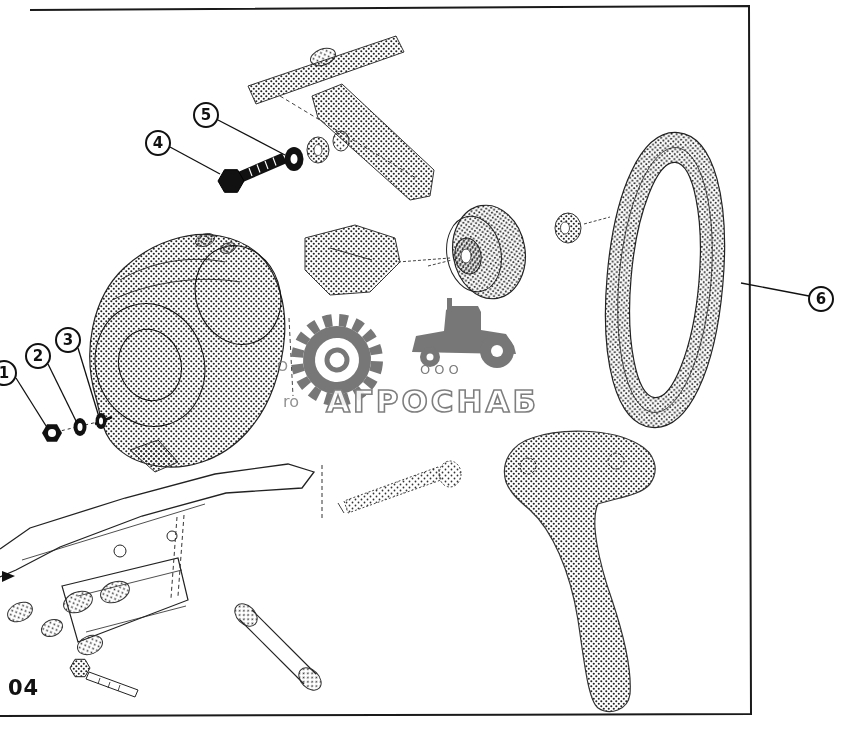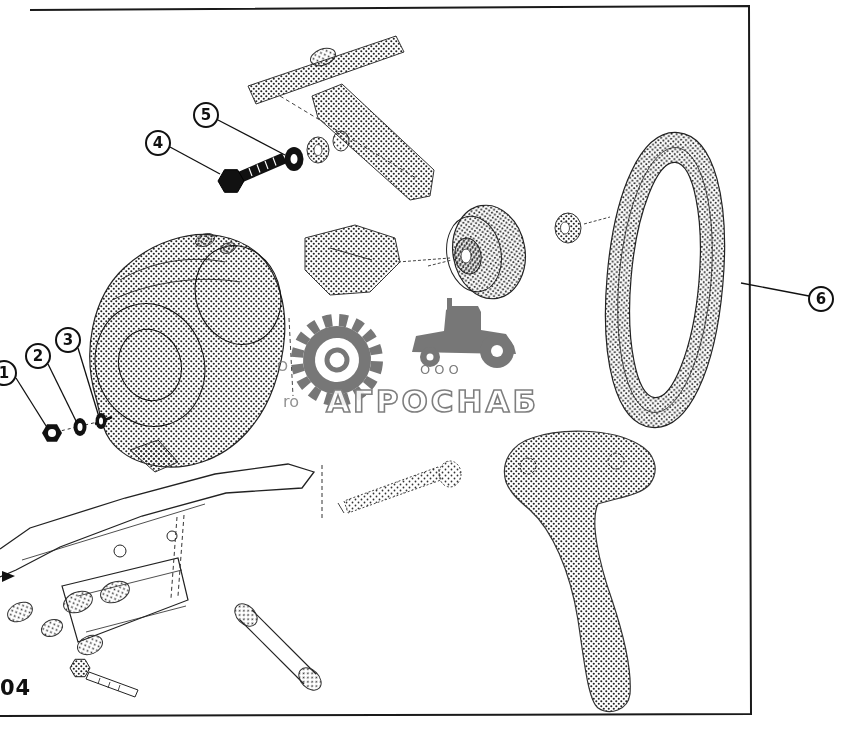--- a/index.html
+++ b/index.html
@@ -9,21 +9,21 @@
   }
   .stage svg { position:absolute; left:0; top:0; }
   svg text { font-family:"DejaVu Sans", sans-serif; }
   .callout {
     position:absolute; width:26px; height:26px; box-sizing:border-box;
     border:2px solid #111; border-radius:50%; background:#fff;
     display:flex; align-items:center; justify-content:center;
     font-size:15px; font-weight:bold; color:#111; z-index:5;
   }
   .page-code {
-    position:absolute; left:0; top:676px; font-size:21px; font-weight:bold;
+    position:absolute; left:8px; top:676px; font-size:21px; font-weight:bold;
     color:#111; z-index:5; letter-spacing:1px;
   }
 </style>
 </head>
 <body>
 
 <div class="stage">
 
   <svg width="841" height="731" viewBox="0 0 841 731">
     <defs>

